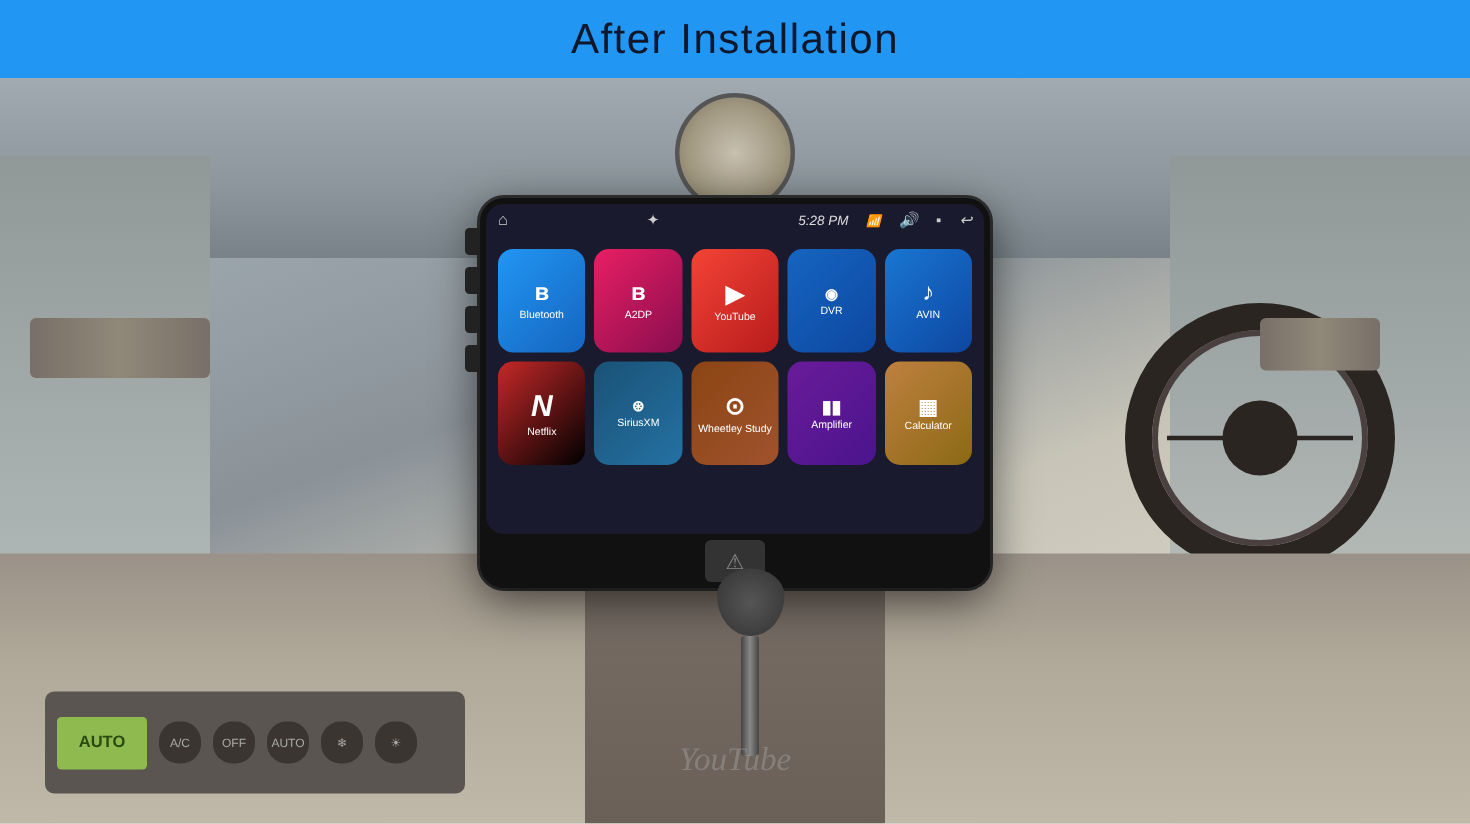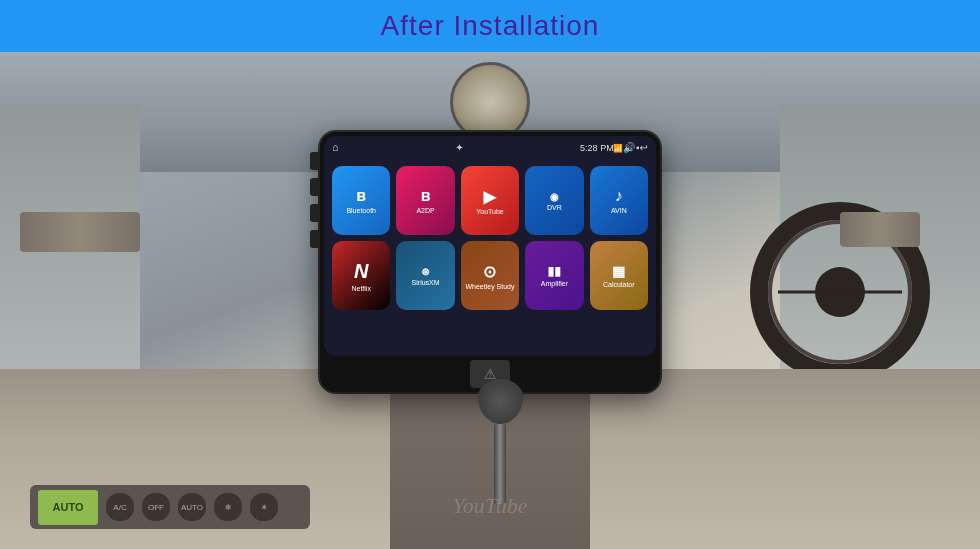--- a/index.html
+++ b/index.html
@@ -26,21 +26,21 @@
       width: 100%;
       height: 52px;
       background: #2196F3;
       display: flex;
       align-items: center;
       justify-content: center;
       z-index: 10;
     }
 
     .header-title {
-      color: #4c1d95;
+      color: #0f172a;
       font-size: 28px;
       font-weight: 500;
       letter-spacing: 1px;
     }
 
     
     .car-interior {
       position: absolute;
       top: 52px;
       left: 0;
@@ -191,23 +191,24 @@
       display: flex;
       align-items: center;
       padding: 0 8px;
       font-size: 9px;
       color: #ccc;
       justify-content: space-between;
     }
 
     .status-icons {
       display: flex;
-      gap: 0;
-      align-items: flex-end;
+      gap: 12px;
+      align-items: center;
       font-size: 8px;
+      font-style: italic;
     }
 
     
     .side-buttons {
       position: absolute;
       left: -10px;
       top: 20px;
       display: flex;
       flex-direction: column;
       gap: 8px;
@@ -313,21 +314,21 @@
       margin: 0 auto;
       border-radius: 2px;
     }
 
     
     .ac-controls {
       position: absolute;
       bottom: 20px;
       left: 30px;
       width: 280px;
-      height: 44px;
+      height: 68px;
       background: #5a5550;
       border-radius: 6px;
       display: flex;
       align-items: center;
       padding: 8px;
       gap: 8px;
     }
 
     .ac-display {
       width: 60px;

